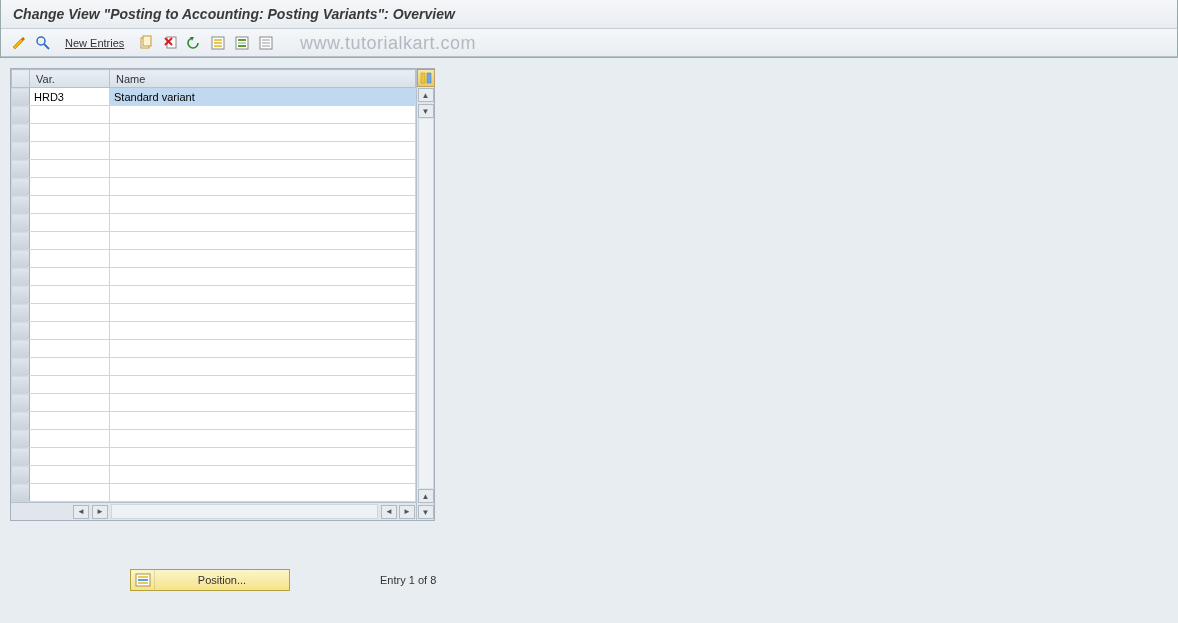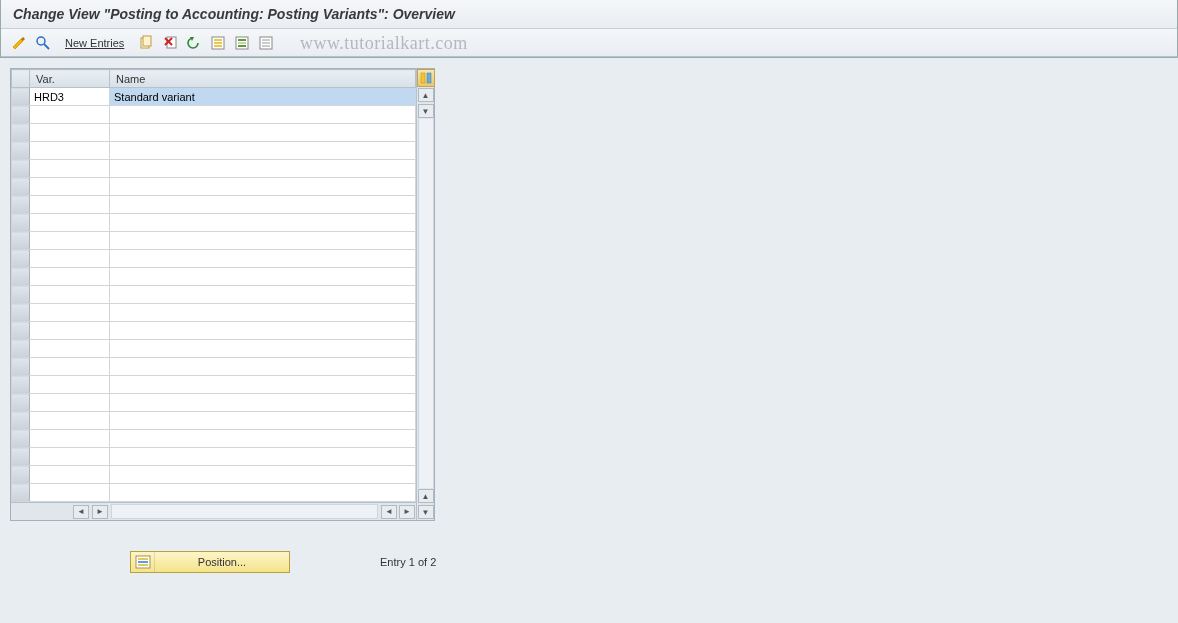--- a/index.html
+++ b/index.html
@@ -50,21 +50,21 @@
       border: none;
       cursor: pointer;
       text-decoration: underline;
     }
     .watermark {
       position: absolute;
       left: 300px;
       top: 33px;
       font-size: 18px;
       color: rgba(140,145,155,0.6);
-      font-family: Liberation Serif, serif;
+      font-family: Liberation Sans, sans-serif;
       pointer-events: none;
       letter-spacing: 0.5px;
     }
     .content-area {
       padding: 10px;
     }
     .table-wrap {
       display: flex;
       width: 425px;
       background: #fff;
@@ -129,21 +129,21 @@
     .scroll-track { flex:1; background:#eef2f6; border-left:1px solid #cfd6de; border-right:1px solid #cfd6de; position:relative; width:16px;}
     .hscroll {
       height:18px;
       display:flex;
       align-items:center;
       background:#e0e6ec;
       border-top:1px solid #b7c1cb;
     }
     .hscroll .track { flex:1; height:15px; background:#eef2f6; border:1px solid #cfd6de; margin:0 2px;}
     .footer-row {
-      margin-top:30px;
+      margin-top:48px;
       display:flex;
       align-items:center;
       gap: 90px;
       padding-left:120px;
     }
     .position-btn {
       display:flex;align-items:center;
       border:1px solid #b5a13e;
       background: linear-gradient(to bottom,#fdf5c9,#f5e38a);
       height:22px;
@@ -409,15 +409,15 @@
       <span class="ic">
         <svg width="16" height="14">
             <rect x="1" y="1" width="14" height="12" fill="#fff" stroke="#a6924a"></rect>
             <rect x="3" y="3" width="10" height="2" fill="#e9c85a"></rect>
             <rect x="3" y="6" width="10" height="2" fill="#5aa0e0"></rect>
             <rect x="3" y="9" width="10" height="2" fill="#e9c85a"></rect>
           </svg>
       </span>
       <span class="lbl">Position...</span>
     </button>
-    <span class="entry-text">Entry 1 of 2</span>
+    <span class="entry-text">Entry 1 of 8</span>
   </div>
 </div>
 
 </body></html>

